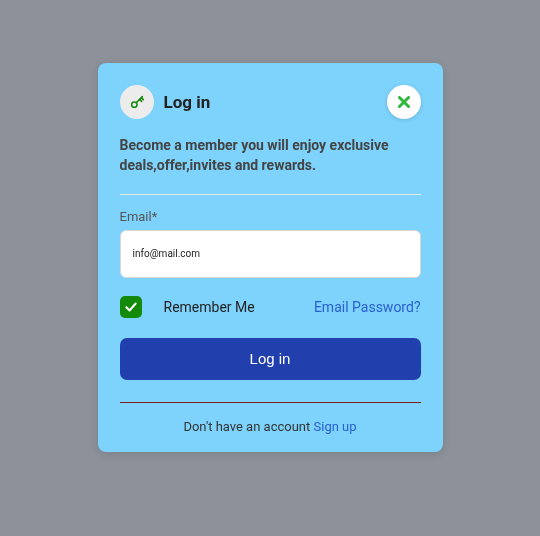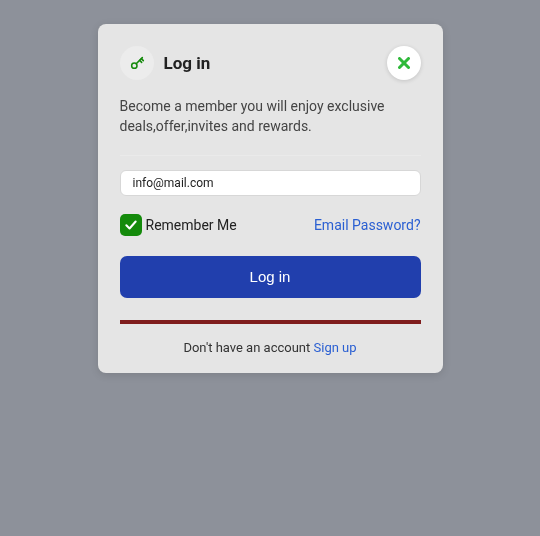--- a/index.html
+++ b/index.html
@@ -7,24 +7,25 @@
   body {
     background: #8d919a;
     font-family: -apple-system, BlinkMacSystemFont, "Segoe UI", Roboto, Arial, sans-serif;
     display: flex;
     justify-content: center;
     align-items: flex-start;
     padding-top: 24px;
   }
   .card {
     width: 345px;
-    background: #e5e5e5;
+    background: #7dd3fc;
     border-radius: 8px;
     padding: 22px 22px 18px 22px;
     box-shadow: 0 2px 8px rgba(0,0,0,0.12);
+    margin-top: 39px;
   }
   .header-row {
     display: flex;
     align-items: center;
     justify-content: space-between;
     margin-bottom: 16px;
   }
   .header-left {
     display: flex;
     align-items: center;
@@ -51,43 +52,43 @@
     background: #ffffff;
     box-shadow: 0 1px 4px rgba(0,0,0,0.15);
     display: flex;
     align-items: center;
     justify-content: center;
     cursor: pointer;
   }
   .subtitle {
     font-size: 14px;
     color: #444;
-    font-weight: 400;
+    font-weight: 700;
     line-height: 1.45;
     margin-bottom: 18px;
   }
   .divider {
     border: none;
     border-top: 1px solid #eaeaea;
     margin: 0 0 14px 0;
   }
   .form-group { margin-bottom: 14px; }
   .label {
     font-size: 13px;
     color: #555;
     margin-bottom: 6px;
     display: block;
   }
   .input {
     width: 100%;
-    height: 26px;
+    height: 48px;
     border: 1px solid #d7d7d7;
     border-radius: 6px;
     padding: 0 12px;
-    font-size: 12px;
+    font-size: 10px;
     color: #222;
     outline: none;
     font-family: inherit;
   }
   .input::placeholder { color: #aaa; }
   .input-wrap {
     position: relative;
     display: flex;
     align-items: center;
   }
@@ -110,21 +111,21 @@
   .row-sb {
     display: flex;
     justify-content: space-between;
     align-items: center;
     margin-top: 18px;
     margin-bottom: 20px;
   }
   .remember {
     display: flex;
     align-items: center;
-    gap: 4px;
+    gap: 22px;
     cursor: pointer;
   }
   .checkbox {
     width: 22px;
     height: 22px;
     background: #148a0b;
     border-radius: 5px;
     display: flex;
     align-items: center;
     justify-content: center;
@@ -144,21 +145,21 @@
     background: #213fad;
     color: #fff;
     border: none;
     border-radius: 7px;
     font-size: 15px;
     font-weight: 500;
     cursor: pointer;
     margin-bottom: 22px;
   }
   .footer {
-    border-top: 4px solid #7f1d1d;
+    border-top: 1px solid #7f1d1d;
     padding-top: 16px;
     text-align: center;
     font-size: 13px;
     color: #333;
   }
   .footer .signup {
     color: #2a5fd2;
     cursor: pointer;
   }
 </style>
@@ -185,20 +186,21 @@
         <line x1="10.5" y1="1.5" x2="1.5" y2="10.5" stroke="#2fb93a" stroke-width="3" stroke-linecap="round"></line>
       </svg>
     </div>
   </div>
 
   <div class="subtitle">Become a member you will enjoy exclusive deals,offer,invites and rewards.</div>
 
   <hr class="divider">
 
   <div class="form-group">
+    <label class="label">Email*</label>
     <div class="input-wrap">
       <input class="input" type="text" value="info@mail.com" style="">
     </div>
   </div>
 
 
   <div class="row-sb">
     <div class="remember">
       <span class="checkbox">
         <svg width="14" height="14" viewBox="0 0 24 24" fill="none" stroke="#fff" stroke-width="3.5" stroke-linecap="round" stroke-linejoin="round">

